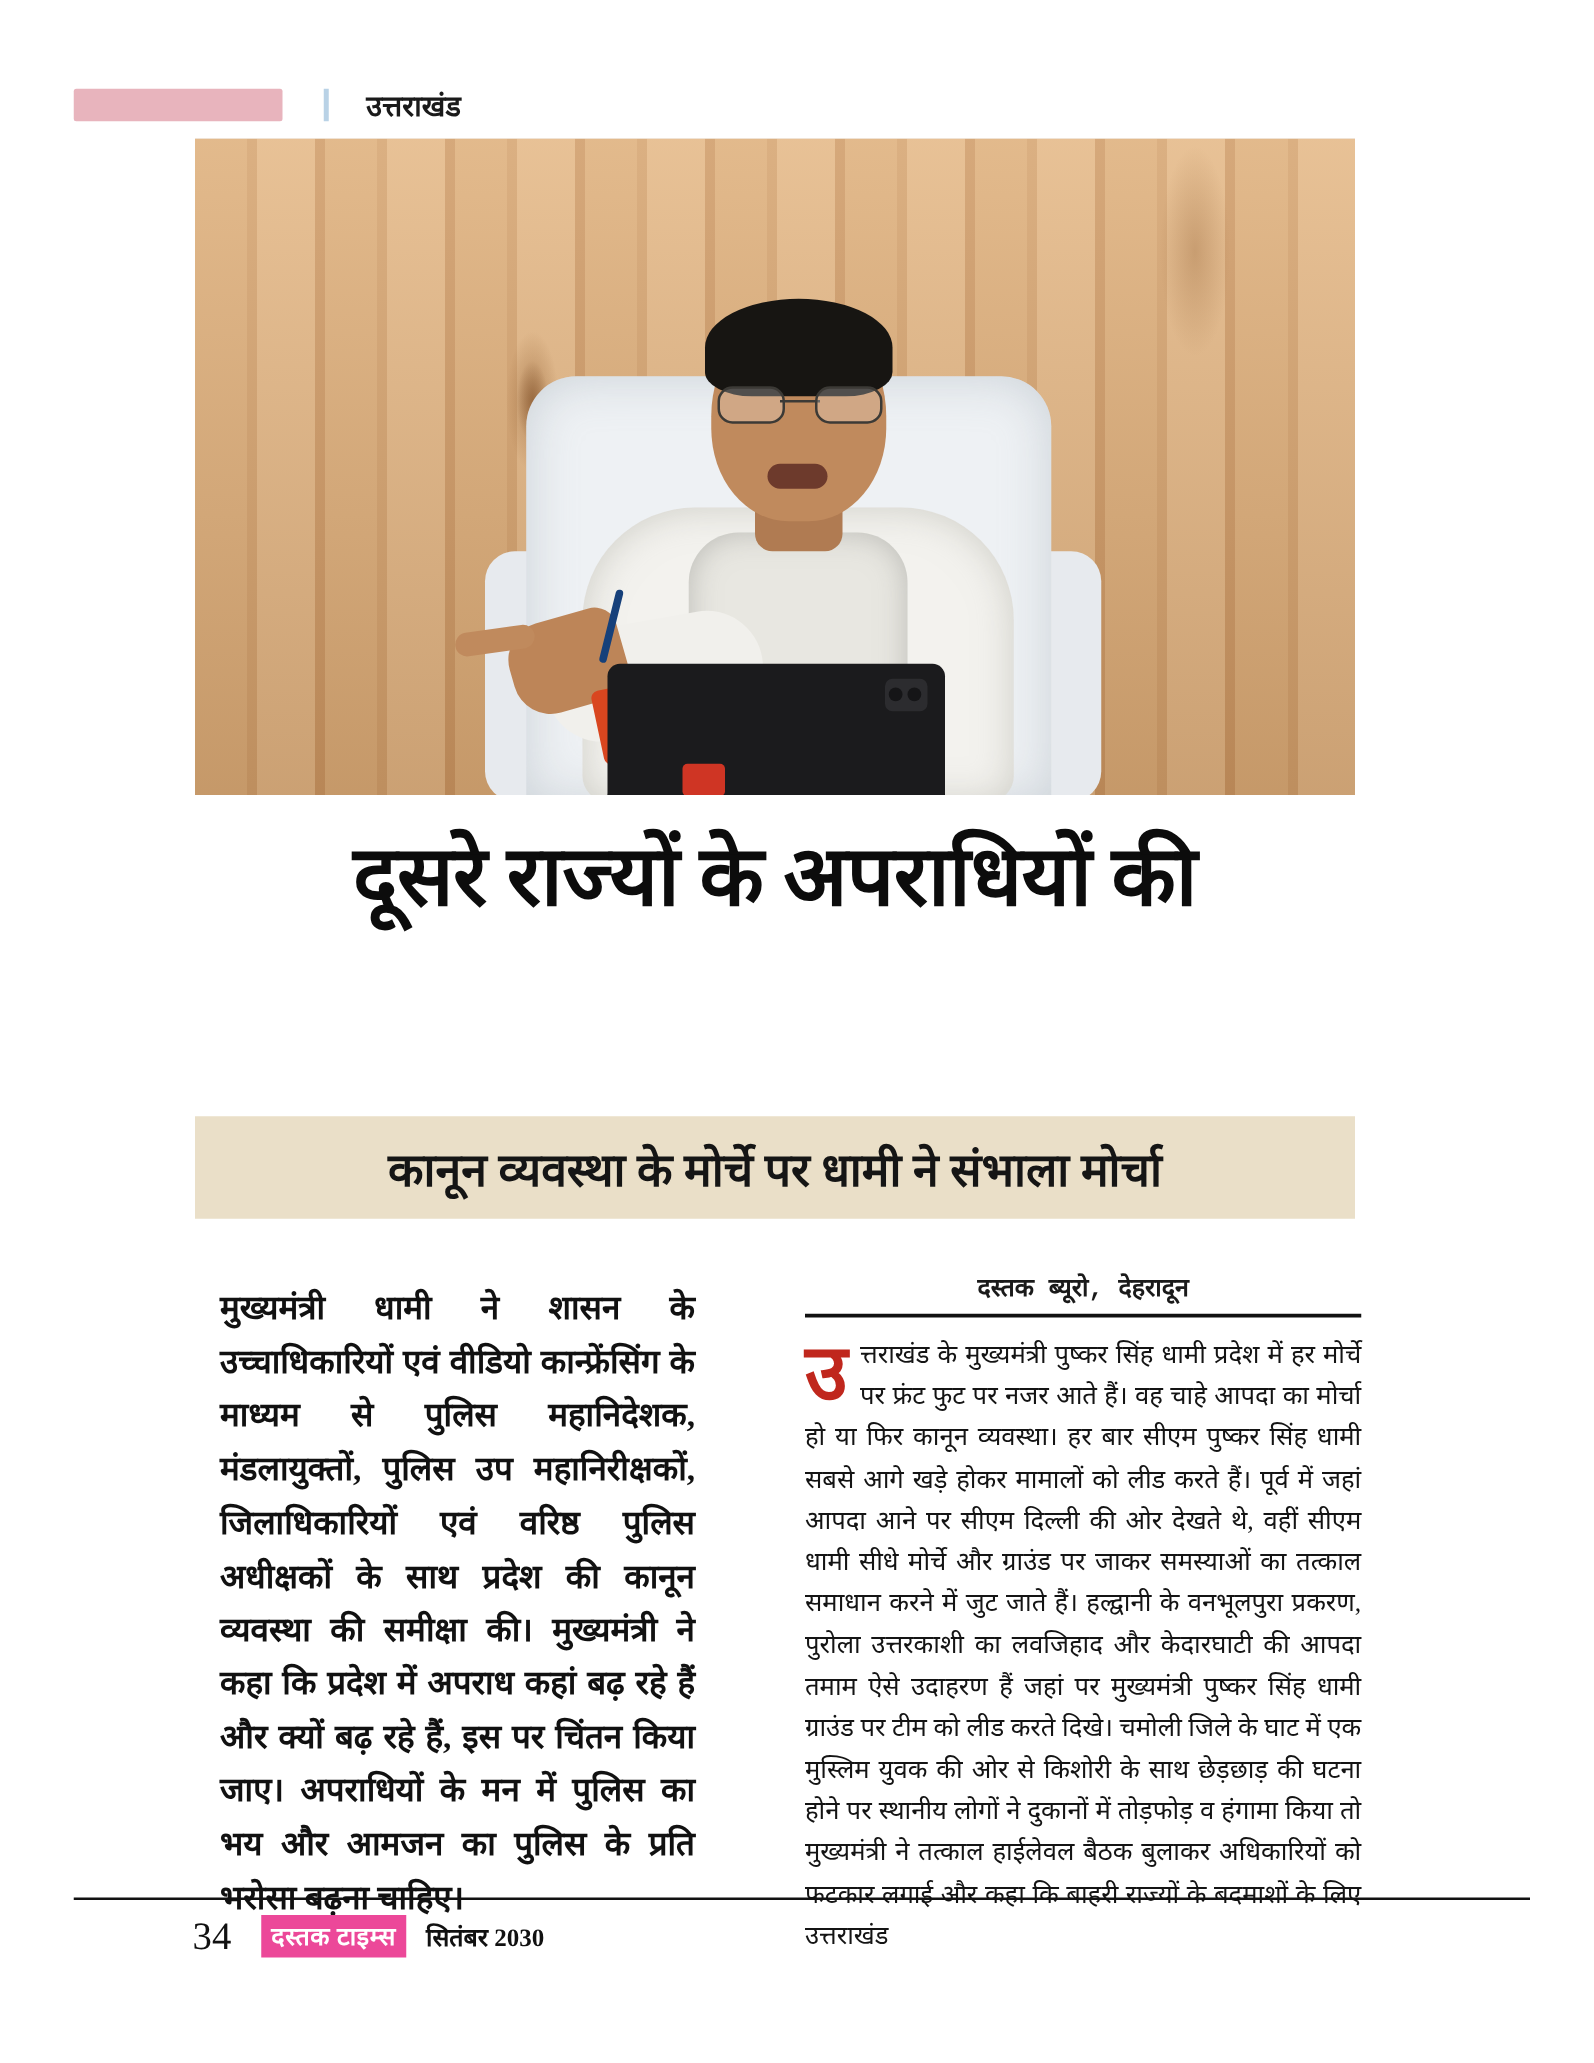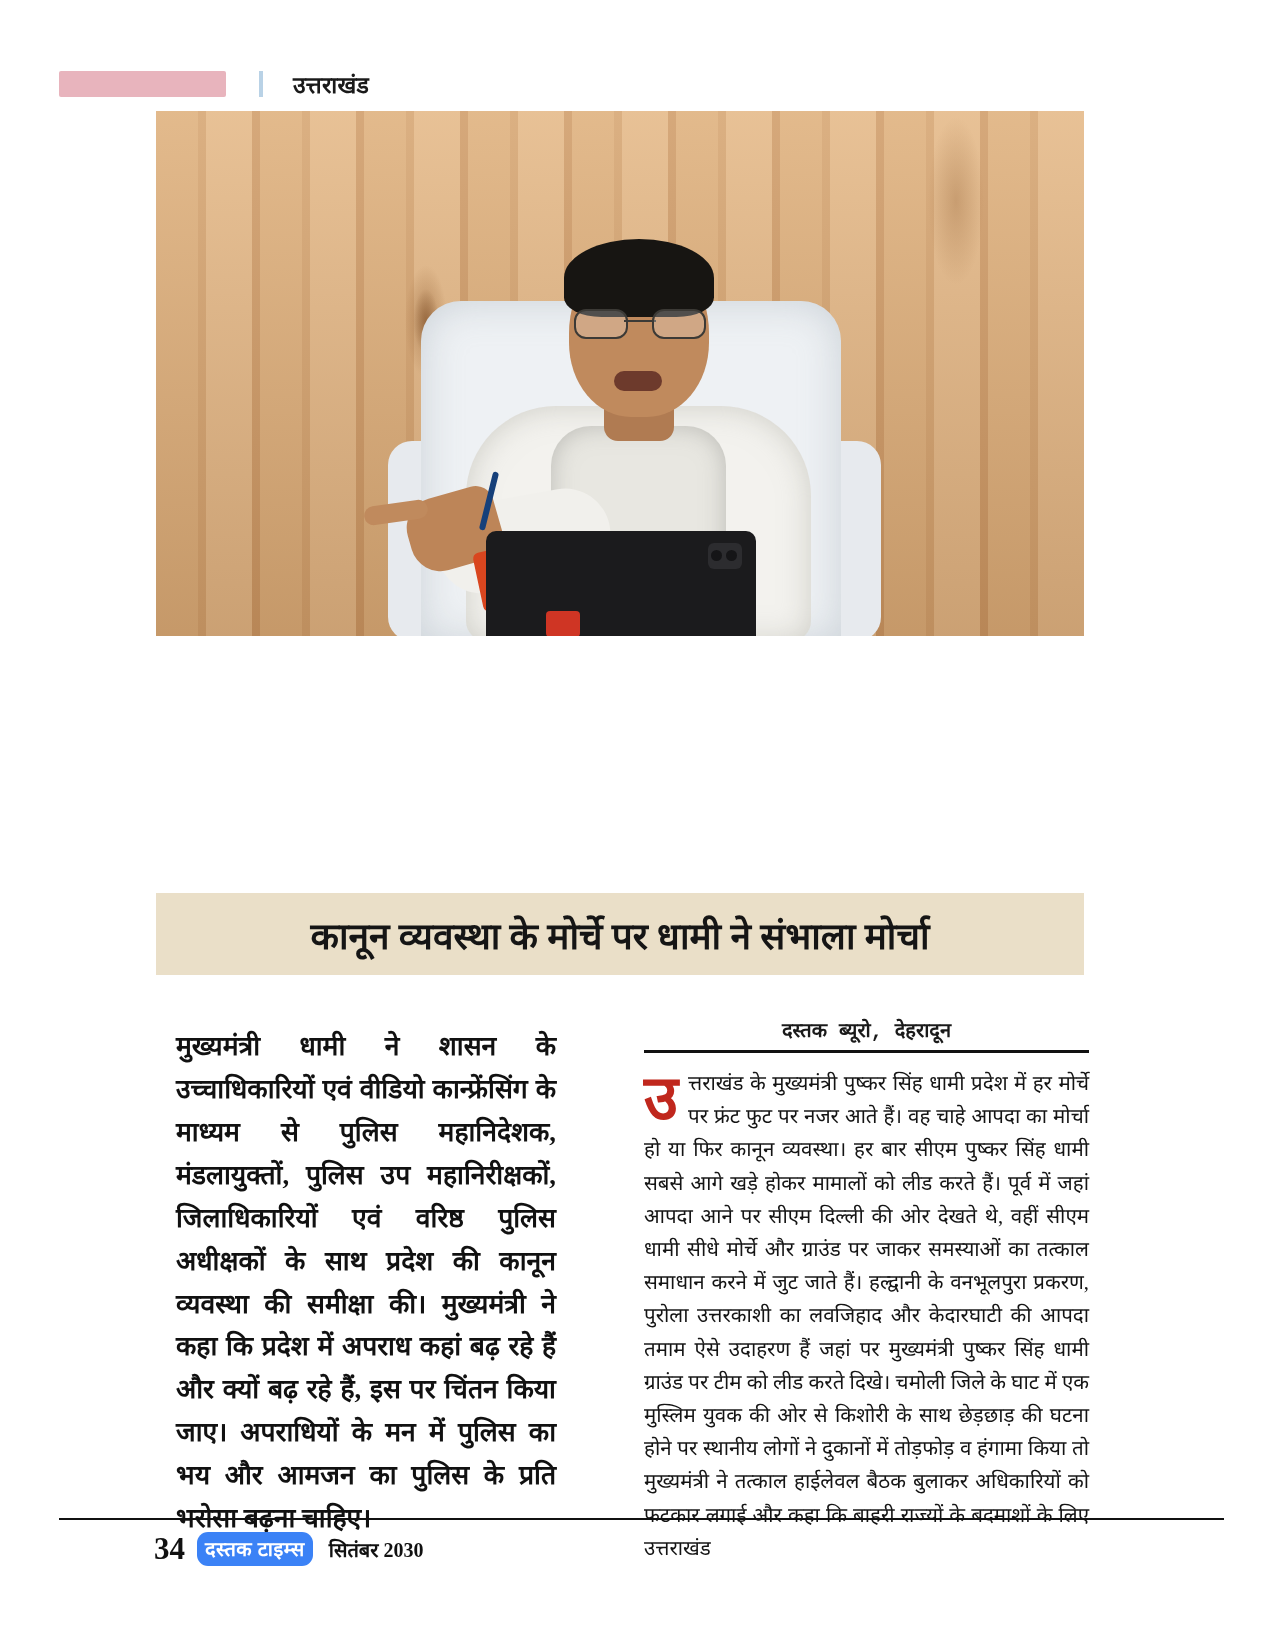--- a/index.html
+++ b/index.html
@@ -360,34 +360,33 @@
   .footer {
     position: absolute;
     left: 150px;
     top: 1532px;
     height: 34px;
     display: flex;
     align-items: center;
   }
   .page-num {
     font-family: "Liberation Serif", serif;
-    font-weight: bold;
+    font-weight: normal;
     font-size: 31px;
     color: #111111;
-    margin-right: 12px;
+    margin-right: 24px;
   }
   .footer-logo {
-    background: #3b82f6;
+    background: #ec4899;
     color: #ffffff;
     font-family: "Liberation Serif", serif;
     font-weight: bold;
     font-size: 20px;
     padding: 3px 8px 4px 8px;
     letter-spacing: 0.5px;
-    border-radius: 11px;
   }
   .footer-date {
     margin-left: 16px;
     font-family: "Liberation Serif", serif;
     font-weight: bold;
     font-size: 20px;
     color: #111111;
   }
 </style>
 </head>
@@ -427,20 +426,21 @@
       <div class="mic"></div>
     </div>
     <div class="pen"></div>
     <div class="tablet">
       <div class="tablet-cam"></div>
     </div>
     <div class="red-light"></div>
   </div>
 
   <div class="headline">
+    <div>दूसरे राज्यों के अपराधियों की</div>
   </div>
 
   <div class="subhead-bar">
     <div class="subhead-text">कानून व्यवस्था के मोर्चे पर धामी ने संभाला मोर्चा</div>
   </div>
 
   <div class="col-left">मुख्यमंत्री धामी ने शासन के उच्चाधिकारियों एवं वीडियो कान्फ्रेंसिंग के माध्यम से पुलिस महानिदेशक, मंडलायुक्तों, पुलिस उप महानिरीक्षकों, जिलाधिकारियों एवं वरिष्ठ पुलिस अधीक्षकों के साथ प्रदेश की कानून व्यवस्था की समीक्षा की। मुख्यमंत्री ने कहा कि प्रदेश में अपराध कहां बढ़ रहे हैं और क्यों बढ़ रहे हैं, इस पर चिंतन किया जाए। अपराधियों के मन में पुलिस का भय और आमजन का पुलिस के प्रति भरोसा बढ़ना चाहिए।</div>
 
   <div class="col-right">
     <div class="byline">दस्तक ब्यूरो, देहरादून</div>

